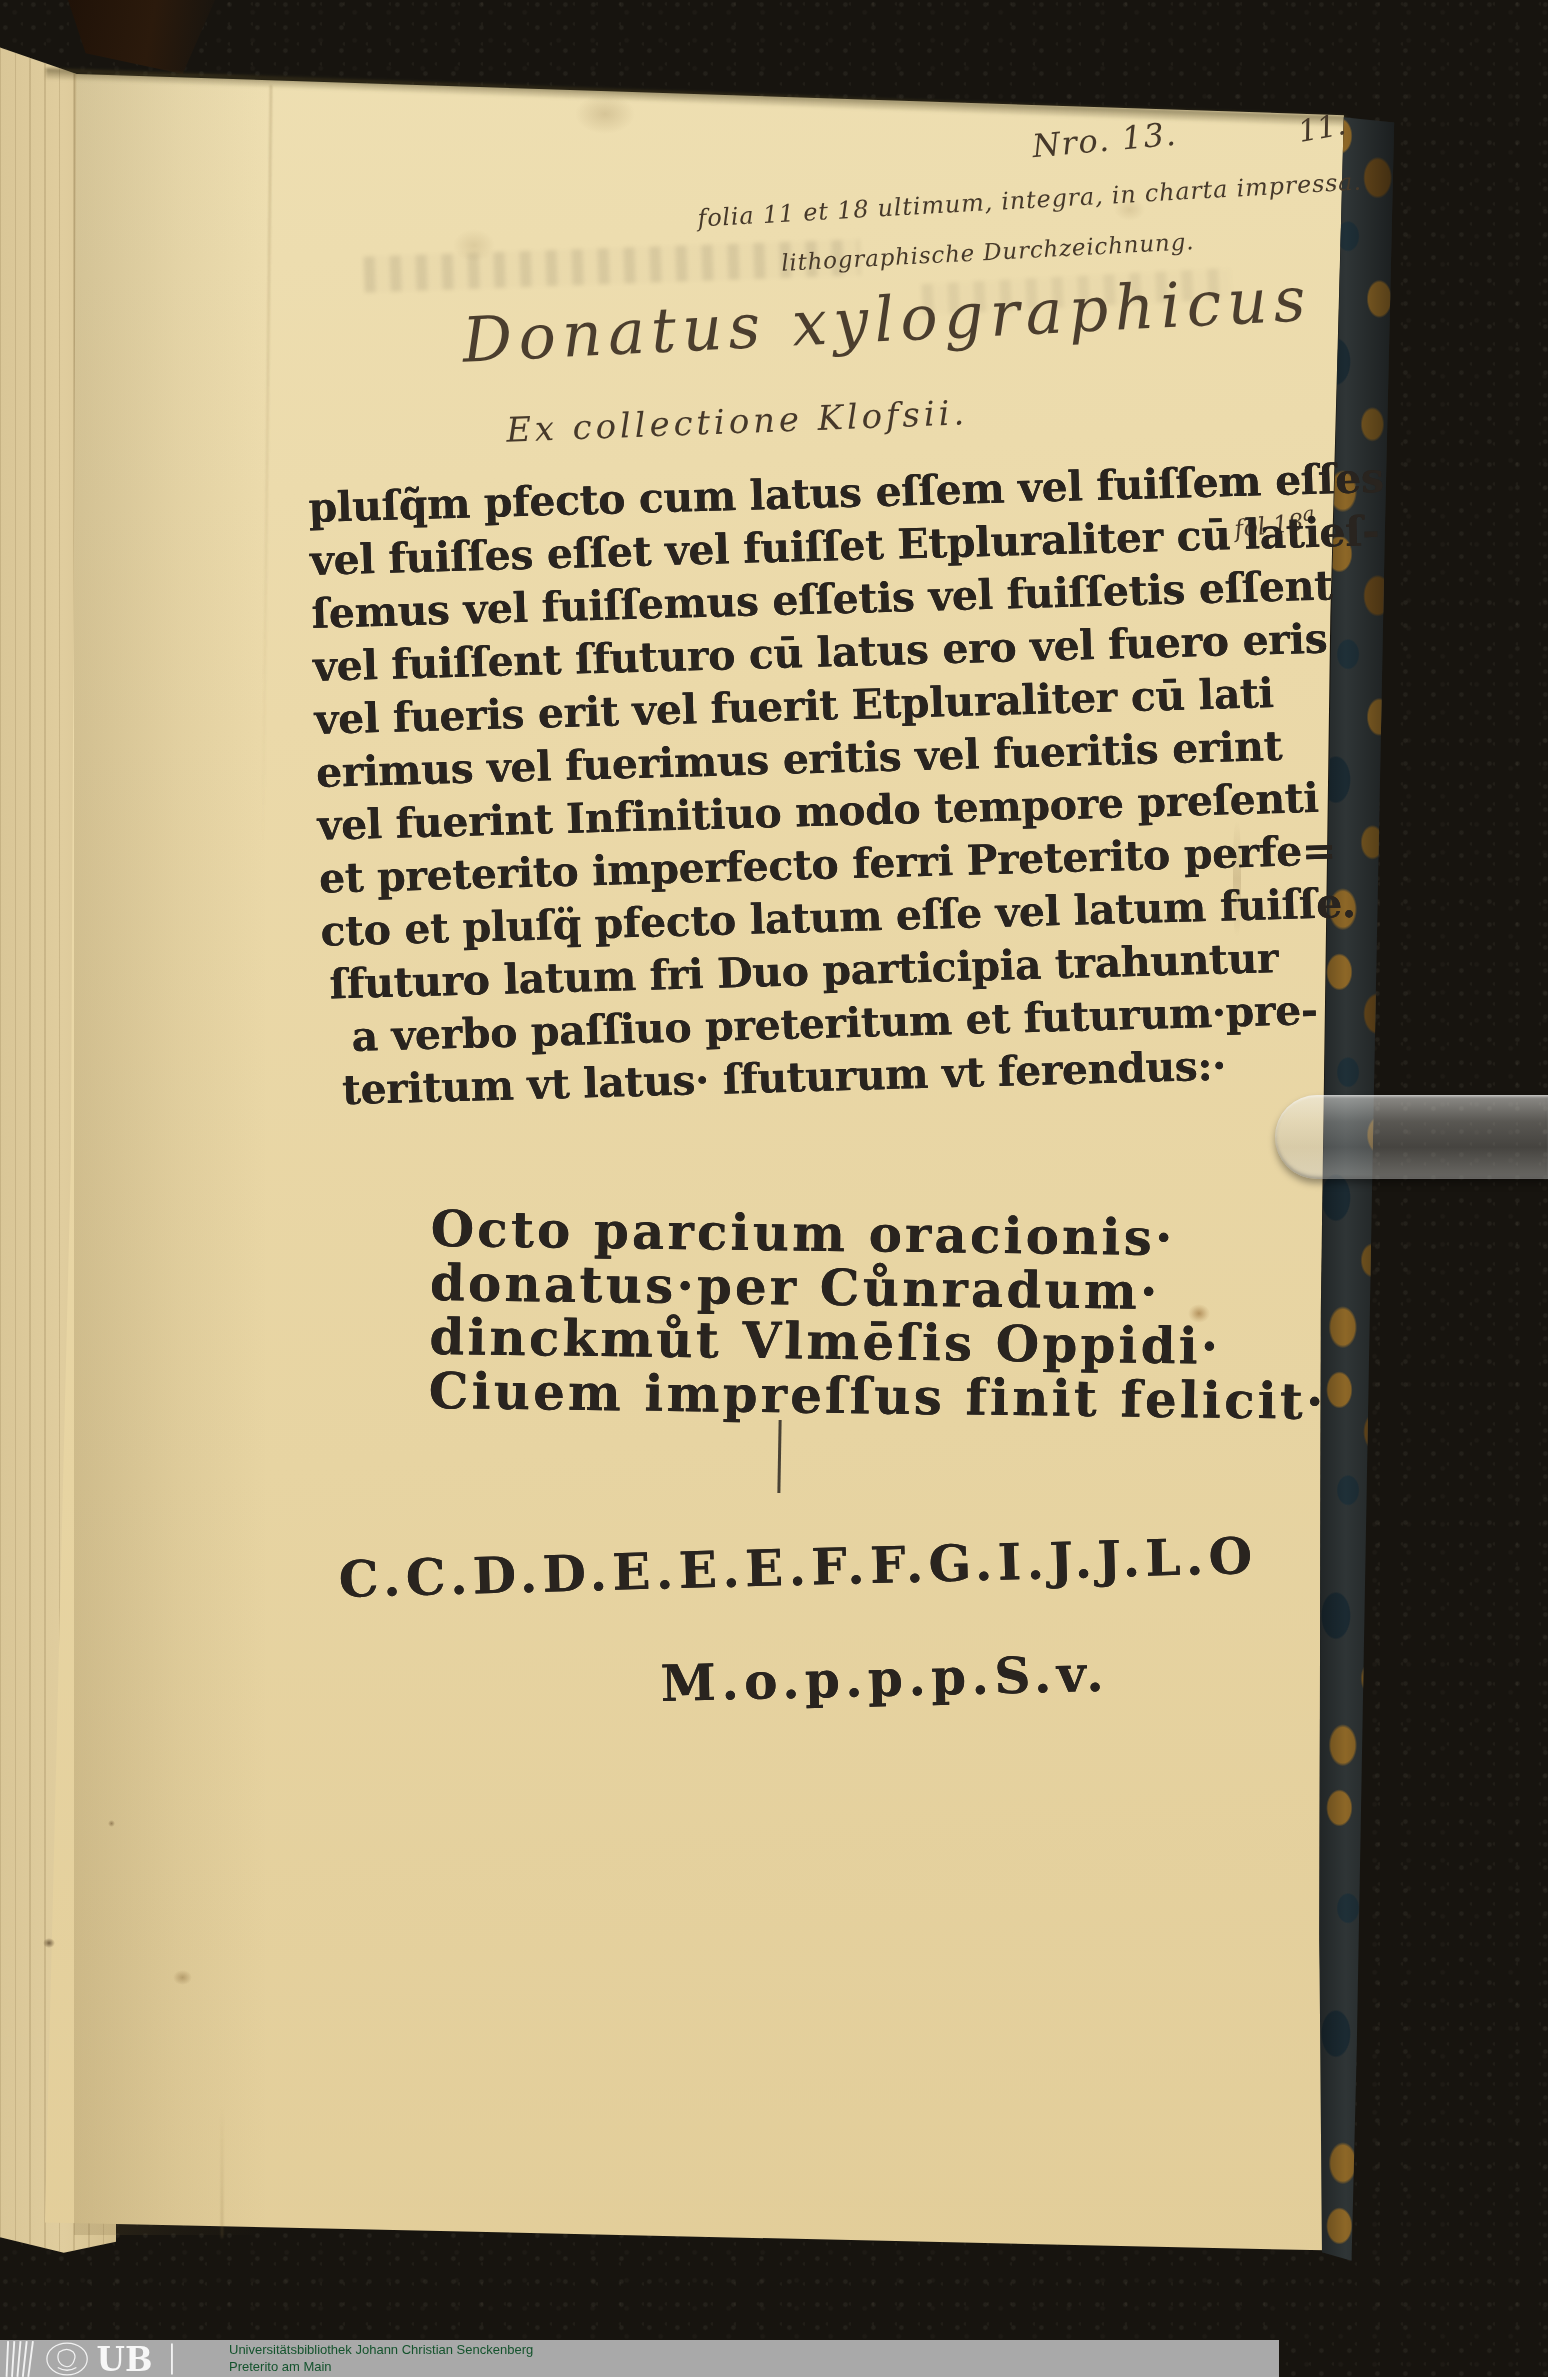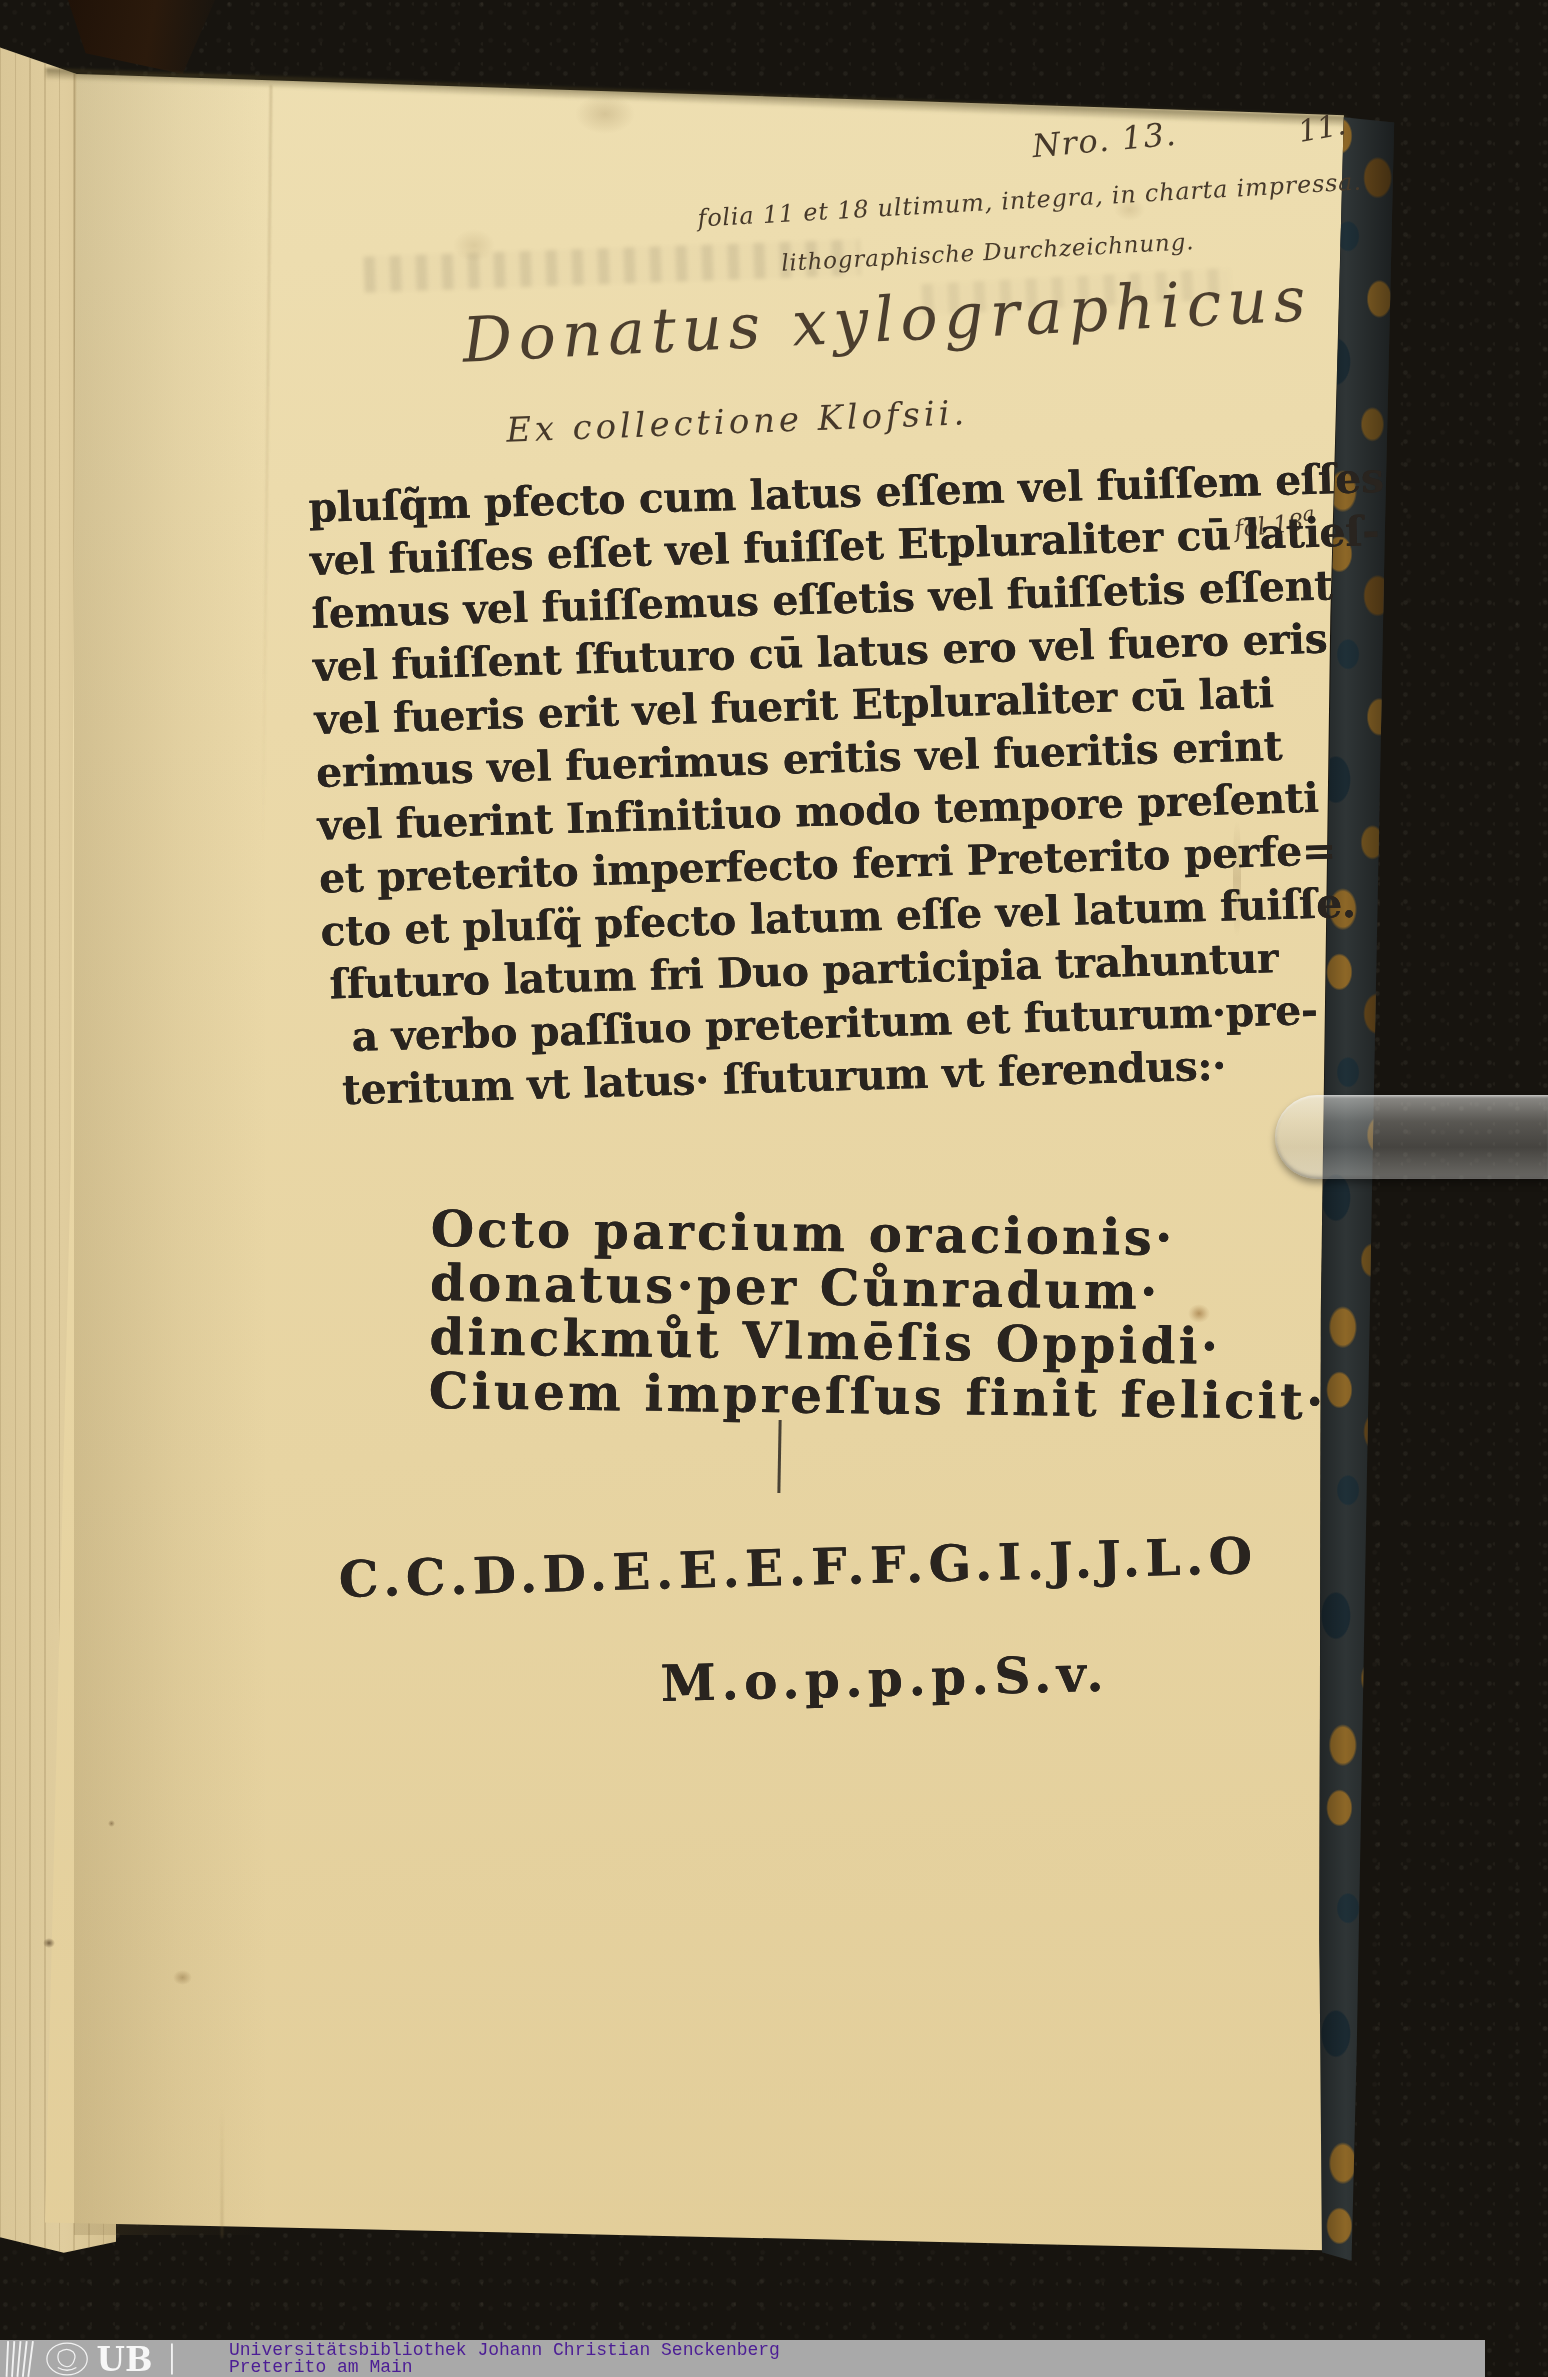--- a/index.html
+++ b/index.html
@@ -113,28 +113,28 @@
   .st1{left:575px;top:94px;width:60px;height:40px;background:radial-gradient(closest-side,rgba(120,95,50,.20),transparent);}
   .st2{left:453px;top:229px;width:42px;height:33px;background:radial-gradient(closest-side,rgba(120,95,50,.14),transparent);}
   .st3{left:1188px;top:1304px;width:22px;height:18.6px;background:radial-gradient(closest-side,rgba(130,82,25,.5),rgba(130,82,25,.12) 70%,transparent);}
   .st4{left:1233px;top:821px;width:7.7px;height:116px;border-radius:40%;background:linear-gradient(180deg,rgba(110,85,45,0),rgba(110,85,45,.18),rgba(110,85,45,0));}
   .st5{left:43px;top:1938px;width:11.6px;height:10px;background:radial-gradient(closest-side,rgba(62,42,20,.65),transparent);}
   .st6{left:173px;top:1970px;width:18.6px;height:14.7px;background:radial-gradient(closest-side,rgba(120,90,45,.4),transparent);}
   .st7{left:108px;top:1820px;width:7px;height:7px;background:radial-gradient(closest-side,rgba(92,66,35,.5),transparent);}
   .st8{left:1114px;top:198px;width:31px;height:23px;background:radial-gradient(closest-side,rgba(120,95,50,.15),transparent);}
   
   .footer-bar{
-    position:absolute;left:0;top:2340px;width:1485px;height:37px;
+    position:absolute;left:0;top:2340px;width:1279px;height:37px;
     background:#a9a9a9;display:flex;align-items:center;
   }
   .footer-logo{position:absolute;left:4.6px;top:0.8px;width:211px;height:36px;}
   .footer-text{
     position:absolute;left:229px;top:2.3px;
-    font-family:Liberation Mono, monospace;
-    color:#4c1d95;line-height:16.3px;font-size:18px;white-space:nowrap;
+    font-family:Liberation Sans, sans-serif;
+    color:#14532d;line-height:16.3px;font-size:13px;white-space:nowrap;
   }
 </style>
 </head>
 <body>
 
 <div id="canvas">
 
   <div class="leather"></div>
   <div class="spine-shadow"></div>
 

